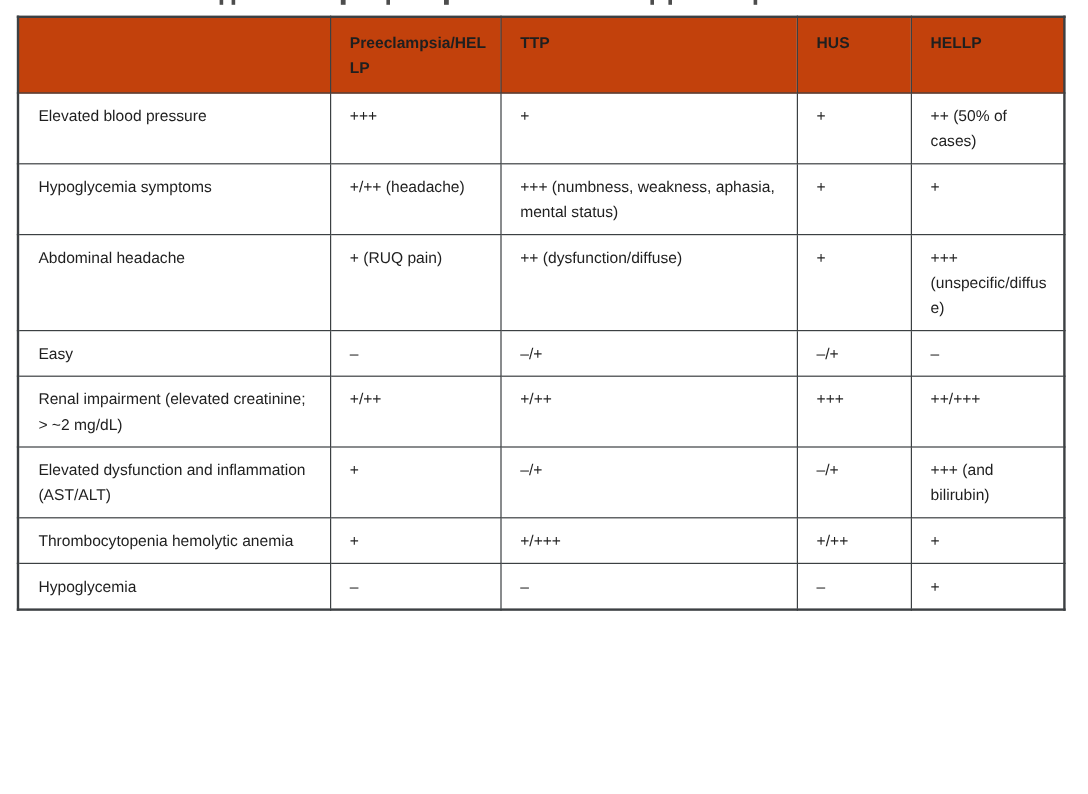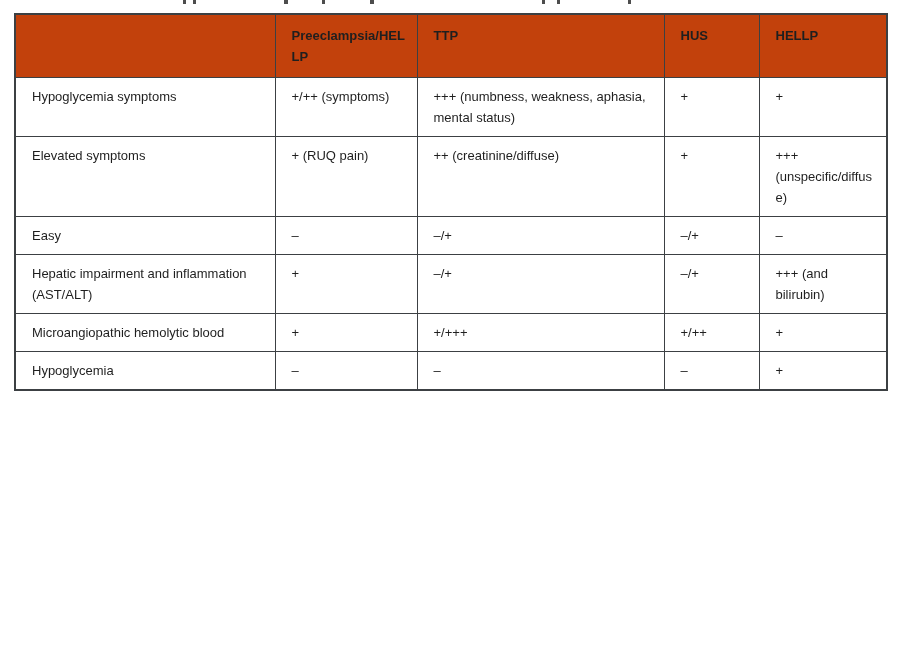--- a/index.html
+++ b/index.html
@@ -83,49 +83,63 @@
       <tr>
         <th></th>
         <th>Preeclampsia/HELLP</th>
         <th>TTP</th>
         <th>HUS</th>
         <th>HELLP</th>
       </tr>
     </thead>
     <tbody id="table-body">
         <tr>
+          <td>Elevated blood pressure</td>
+          <td>+++</td>
+          <td>+</td>
+          <td>+</td>
+          <td>++ (50% of cases)</td>
+        </tr>
+        <tr>
           <td>Hypoglycemia symptoms</td>
-          <td>+/++ (symptoms)</td>
+          <td>+/++ (headache)</td>
           <td>+++ (numbness, weakness, aphasia, mental status)</td>
           <td>+</td>
           <td>+</td>
         </tr>
         <tr>
-          <td>Elevated symptoms</td>
+          <td>Abdominal headache</td>
           <td>+ (RUQ pain)</td>
-          <td>++ (creatinine/diffuse)</td>
+          <td>++ (dysfunction/diffuse)</td>
           <td>+</td>
           <td>+++ (unspecific/diffuse)</td>
         </tr>
         <tr>
           <td>Easy</td>
           <td>–</td>
           <td>–/+</td>
           <td>–/+</td>
           <td>–</td>
         </tr>
         <tr>
-          <td>Hepatic impairment and inflammation (AST/ALT)</td>
+          <td>Renal impairment (elevated creatinine; &gt; ~2 mg/dL)</td>
+          <td>+/++</td>
+          <td>+/++</td>
+          <td>+++</td>
+          <td>++/+++</td>
+        </tr>
+        <tr>
+          <td>Elevated dysfunction and inflammation (AST/ALT)</td>
           <td>+</td>
           <td>–/+</td>
           <td>–/+</td>
           <td>+++ (and bilirubin)</td>
         </tr>
         <tr>
-          <td>Microangiopathic hemolytic blood</td>
+          <td>Thrombocytopenia hemolytic anemia</td>
           <td>+</td>
           <td>+/+++</td>
           <td>+/++</td>
           <td>+</td>
         </tr>
         <tr>
           <td>Hypoglycemia</td>
           <td>–</td>
           <td>–</td>
           <td>–</td>

